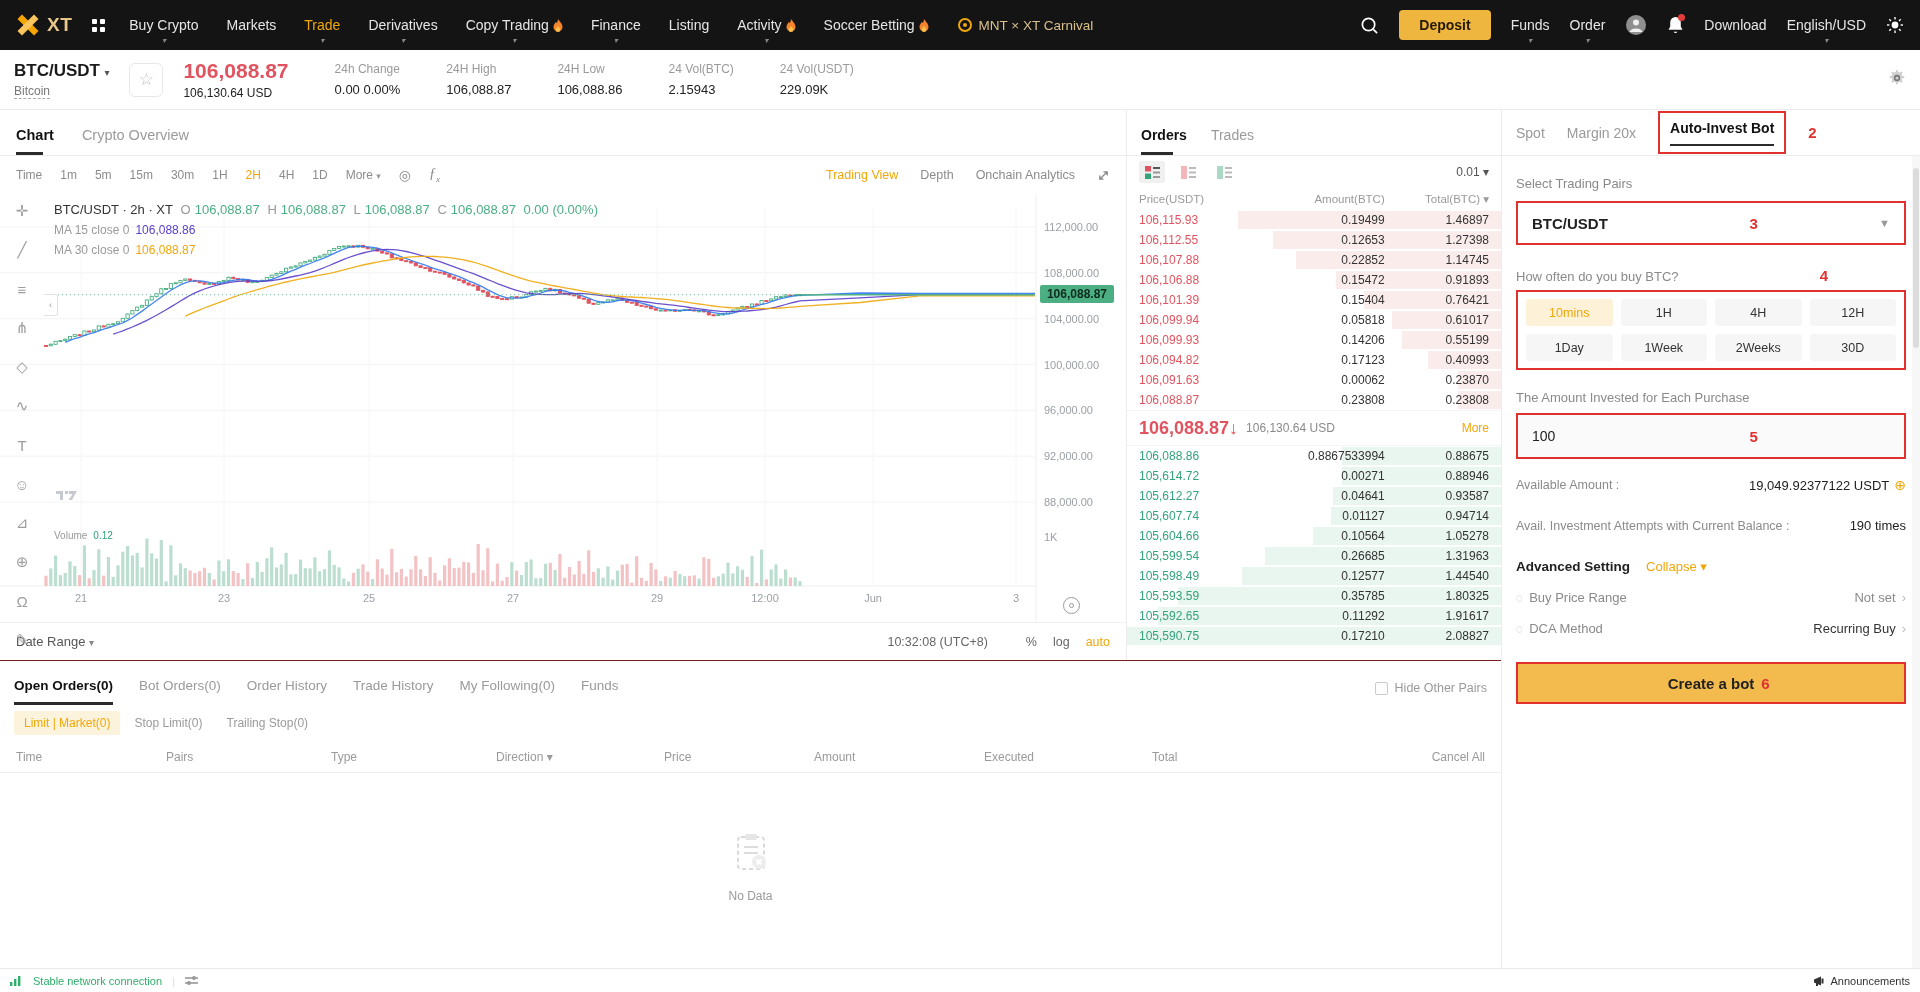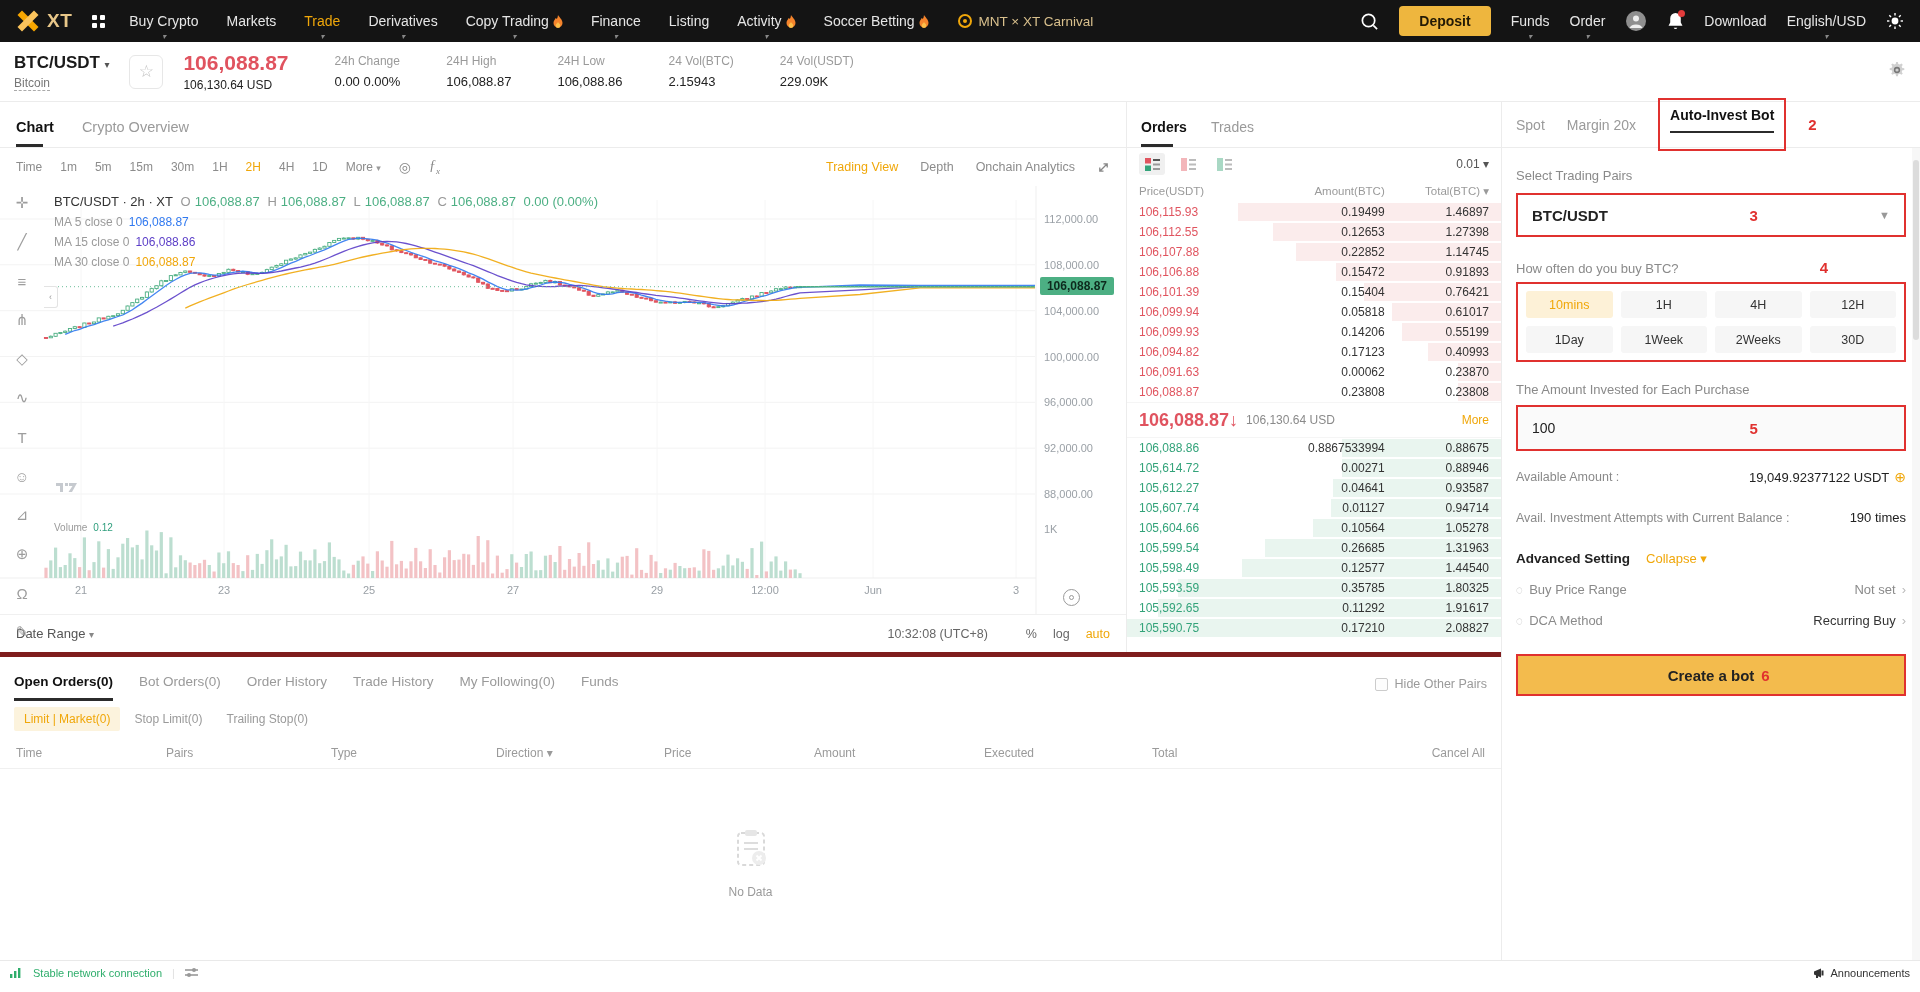--- a/index.html
+++ b/index.html
@@ -1,20 +1,20 @@
 <!DOCTYPE html>
 <html><head>
 <meta charset="utf-8">
 <style>
   * { margin:0; padding:0; box-sizing:border-box; }
   html,body { width:1920px; height:992px; overflow:hidden; background:#fff;
     font-family:"Liberation Sans", sans-serif; -webkit-font-smoothing:antialiased; }
 
   
-  .topnav { height:42px; background:#141414; display:flex; align-items:center; padding:0 16px; color:#e6e6e6; }
+  .topnav { height:50px; background:#141414; display:flex; align-items:center; padding:0 16px; color:#e6e6e6; }
   .brand { display:flex; align-items:center; gap:7px; margin-right:20px; cursor:pointer; }
   .brand-txt { font-size:19px; font-weight:bold; color:#e8c789; letter-spacing:.5px; }
   .apps { display:grid; grid-template-columns:5px 5px; grid-gap:3px; margin-right:24px; }
   .apps i { width:5px; height:5px; background:#fff; border-radius:1px; display:block; }
   .nav-item { position:relative; font-size:14px; margin-right:28px; cursor:pointer; white-space:nowrap; display:flex; align-items:center; gap:4px;}
   .nav-item.active { color:#f0a70a; }
   .nav-caret { position:absolute; bottom:-12px; left:50%; transform:translateX(-50%); font-size:8px; color:#888; }
   .flame { width:10px; height:13px; display:inline-block; }
   .carnival { display:flex; align-items:center; gap:6px; color:#d9c08d; font-size:13.5px; margin-right:10px; white-space:nowrap;}
   .nav-right { margin-left:auto; display:flex; align-items:center; gap:20px; }
@@ -95,21 +95,21 @@
   .depth { position:absolute; right:0; top:1px; bottom:1px; }
   .ask .depth { background:#fbecec; } .bid .depth { background:#e9f5ef; }
   .ob-mid { height:36px; display:flex; align-items:center; padding:0 12px; border-top:1px solid #f5f5f5; border-bottom:1px solid #f5f5f5; }
   .mid-price { font-size:18px; font-weight:bold; color:#e0535f; }
   .mid-usd { font-size:12px; color:#8a8a8a; margin-left:8px; }
   .mid-more { margin-left:auto; font-size:12px; color:#f0a70a; cursor:pointer; }
 
   
   .bot-tabs { height:46px; border-bottom:1px solid #ececec; display:flex; align-items:center; gap:22px; padding:0 14px; }
   .bot-tab { font-size:14px; color:#9a9a9a; cursor:pointer; }
-  .bot-tab-box { border:2px solid #e0312f; padding:7px 10px 16px 10px; display:flex; align-items:flex-end; }
+  .bot-tab-box { border:2px solid #e0312f; padding:7px 10px 6px 10px; display:flex; align-items:flex-end; }
   .bot-tab.active { color:#111; font-weight:bold; padding-bottom:8px; border-bottom:2px solid #2b2b2b; }
   .anno-num { color:#e0312f; font-weight:bold; font-size:15px; }
   .panel-body { padding:0 14px; }
   .sec-label { font-size:13px; color:#8a8a8a; }
   .pair-select { margin-top:10px; height:44px; border:2px solid #e0312f; display:flex; align-items:center; padding:0 14px; cursor:pointer; background:#fff; position:relative;}
   .pair-select .val { font-size:15px; color:#222; font-weight:bold; }
   .pair-select .anno-num { position:absolute; left:60%; }
   .pair-select .sel-caret { margin-left:auto; color:#999; font-size:11px; }
   .freq-label-row { display:flex; align-items:flex-end; margin-top:22px; }
   .freq-label-row .anno-num { margin-left:auto; margin-right:78px; }
@@ -130,21 +130,21 @@
   .adv-item .ico { margin-right:6px; color:#aaa; font-size:12px; }
   .adv-item .val { margin-left:auto; }
   .adv-item .val.dark { color:#333; }
   .adv-item .chev { color:#bbb; margin-left:6px; }
   .create-btn { margin-top:26px; height:42px; background:#f3bb4d; border:2px solid #e0312f; display:flex; align-items:center; justify-content:center; font-size:15px; font-weight:bold; color:#222; cursor:pointer; position:relative; }
   .create-btn .anno-num { position:absolute; left:63%; }
   .right-scroll { position:absolute; right:0; top:46px; bottom:0; width:8px; background:#f7f7f7; }
   .right-scroll i { position:absolute; top:12px; left:1px; width:6px; height:180px; background:#dcdcdc; border-radius:3px; display:block;}
 
   
-  .orders-sec { height:308px; border-top:5px solid #7f1d1d; display:flex; flex-direction:column; }
+  .orders-sec { height:308px; border-top:1px solid #7f1d1d; display:flex; flex-direction:column; }
   .os-tabs { height:44px; display:flex; align-items:flex-end; gap:26px; padding:0 14px; }
   .os-tab { font-size:13.5px; color:#9a9a9a; padding-bottom:12px; cursor:pointer; position:relative; white-space:nowrap;}
   .os-tab.active { color:#111; font-weight:bold; }
   .os-tab.active::after { content:""; position:absolute; left:0; right:0; bottom:0; height:3px; background:#2b2b2b; }
   .hide-pairs { margin-left:auto; display:flex; align-items:center; gap:7px; padding-bottom:10px; cursor:pointer; }
   .chk { width:13px; height:13px; border:1px solid #ccc; border-radius:2px; background:#fdfdfd; }
   .hide-pairs span { font-size:12.5px; color:#9a9a9a; }
   .os-subtabs { height:36px; display:flex; align-items:center; gap:4px; padding:0 14px; }
   .sub-pill { font-size:12px; color:#9a9a9a; cursor:pointer; padding:5px 10px; }
   .sub-pill.active { background:#fcf3dd; color:#f0a70a; border-radius:2px; }
@@ -873,21 +873,20 @@
                 <text x="369" y="408" font-size="11" fill="#9aa0a6" text-anchor="middle">25</text>
                 <text x="513" y="408" font-size="11" fill="#9aa0a6" text-anchor="middle">27</text>
                 <text x="657" y="408" font-size="11" fill="#9aa0a6" text-anchor="middle">29</text>
                 <text x="765" y="408" font-size="11" fill="#9aa0a6" text-anchor="middle">12:00</text>
                 <text x="873" y="408" font-size="11" fill="#9aa0a6" text-anchor="middle">Jun</text>
                 <text x="1016" y="408" font-size="11" fill="#9aa0a6" text-anchor="middle">3</text>
               </svg></div>
           <div class="legend">
             <div class="ohlc" id="ohlc-row"><span>BTC/USDT · 2h · XT</span> <span class="dim">O</span><span style="color:#4caf83">106,088.87</span> <span class="dim">H</span><span style="color:#4caf83">106,088.87</span> <span class="dim">L</span><span style="color:#4caf83">106,088.87</span> <span class="dim">C</span><span style="color:#4caf83">106,088.87</span> <span style="color:#4caf83">0.00 (0.00%)</span></div>
             <div id="ma-rows">
-                <div class="ma-row">MA 5 close 0<b style="color:#3079f0">106,088.87</b></div>
                 <div class="ma-row">MA 15 close 0<b style="color:#5b3ec8">106,088.86</b></div>
                 <div class="ma-row">MA 30 close 0<b style="color:#f0a70a">106,088.87</b></div>
               </div>
           </div>
           <div class="cur-tag" id="cur-tag" style="top: 90.7317px;">106,088.87</div>
           <div class="vol-legend"><span>Volume</span><b>0.12</b></div>
           <span class="tv-logo">
             <svg width="22" height="14" viewBox="0 0 22 14">
                 <rect x="0" y="5" width="7" height="3" fill="#b9bdc4"></rect>
                 <rect x="4" y="5" width="3" height="9" fill="#b9bdc4"></rect>

